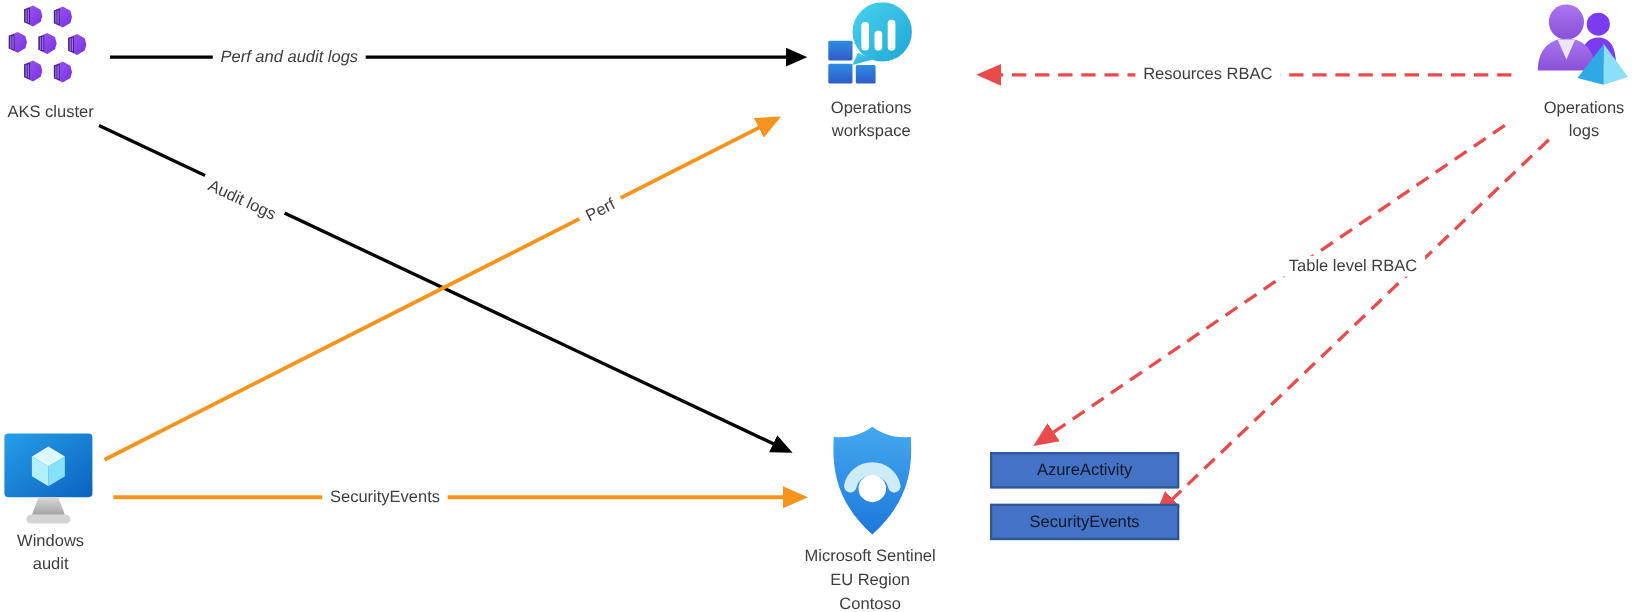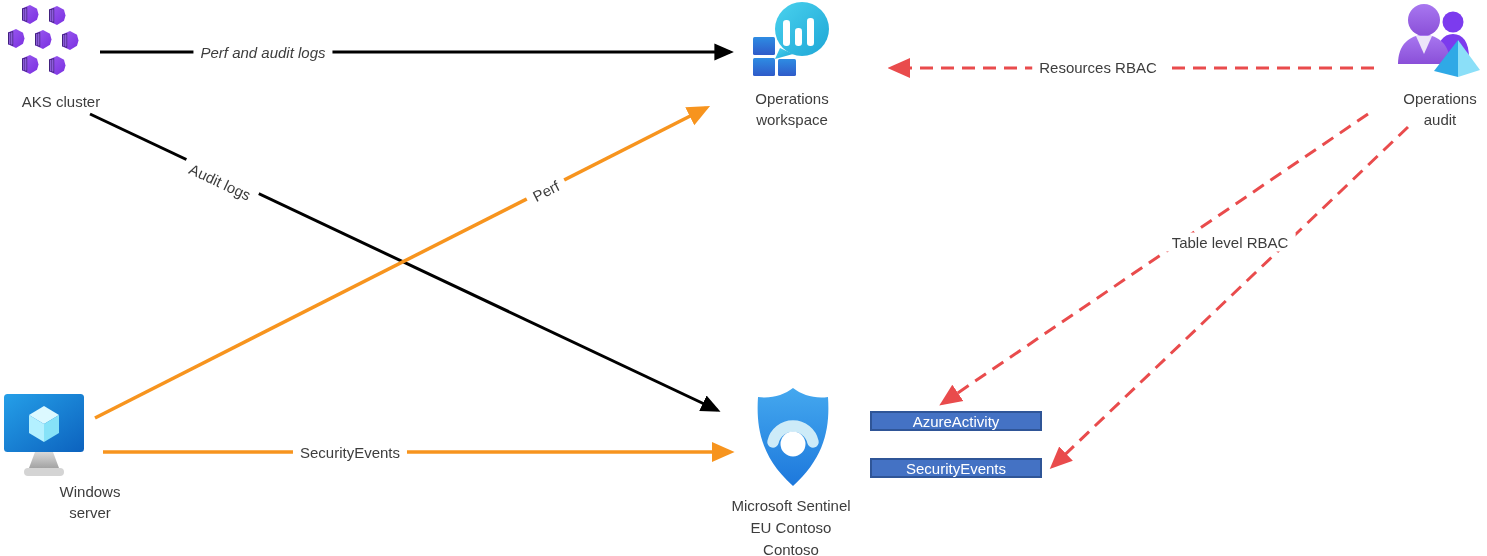--- a/index.html
+++ b/index.html
@@ -13,24 +13,24 @@
     position:absolute;text-align:center;font-size:15px;line-height:21px;color:#3d3d3d;
     white-space:nowrap;
   }
   .edge-label{
     position:absolute;transform:translate(-50%,-50%);background:#fff;
     font-size:15px;color:#3d3d3d;padding:1px 7px;white-space:nowrap;
   }
   .edge-label.rot25{transform:translate(-50%,-50%) rotate(25deg);}
   .edge-label.rotm27{transform:translate(-50%,-50%) rotate(-27deg);}
   .table-box{
-    position:absolute;width:172px;height:20px;box-sizing:border-box;
+    position:absolute;width:172px;height:33px;box-sizing:border-box;
     background:#4472c4;border:2px solid #2f5597;
     display:flex;align-items:center;justify-content:center;
-    color:#ffffff;font-size:15px;
+    color:#0f172a;font-size:15px;margin-left:30px;
   }
 </style>
 </head>
 <body>
 
 <div id="canvas">
 
   <svg class="overlay" width="1487" height="556" viewBox="0 0 1487 556">
     <defs>
       <marker id="mk-black" viewBox="0 0 10 10" refX="8" refY="5" markerWidth="6.5" markerHeight="6.5" orient="auto">
@@ -75,21 +75,21 @@
       </defs>
       <use href="#aksCube" x="17" y="3"></use>
       <use href="#aksCube" x="44" y="4"></use>
       <use href="#aksCube" x="3" y="27"></use>
       <use href="#aksCube" x="30" y="28"></use>
       <use href="#aksCube" x="57" y="29"></use>
       <use href="#aksCube" x="17" y="53"></use>
       <use href="#aksCube" x="44" y="54"></use>
     </svg>
   </div>
-  <div class="node-label" style="left:0px;top:91px;width:92px;padding-left:15px;">
+  <div class="node-label" style="left:0px;top:91px;width:92px;">
     <span>AKS cluster</span>
   </div>
 
   <div class="abs" style="left:750px;top:2px;">
     <svg width="84" height="78" viewBox="0 0 84 78">
       <defs>
         <linearGradient id="gTeal" x1="0" y1="0" x2="1" y2="1">
           <stop offset="0" stop-color="#4ad2ee"></stop>
             <stop offset="1" stop-color="#1ea6d6"></stop>
         </linearGradient>
@@ -128,21 +128,21 @@
       <circle cx="28" cy="20" r="16" fill="url(#gPerson)"></circle>
       <path d="M2,64 C2,45 13,35 28,35 C43,35 54,45 54,64 Z" fill="url(#gPerson)"></path>
       <polygon points="20,36 28,54 36,36" fill="#ece5f9"></polygon>
 
       <polygon points="62,40 38,71 62,77" fill="#2fa9e6"></polygon>
       <polygon points="62,40 62,77 84,70" fill="#8bdff8"></polygon>
     </svg>
   </div>
   <div class="node-label" style="left:1378px;top:88px;width:124px;">
     <span>Operations</span><br>
-    <span>audit</span>
+    <span>logs</span>
   </div>
 
   <div class="abs" style="left:2px;top:392px;">
     <svg width="88" height="86" viewBox="0 0 88 86">
       <defs>
         <linearGradient id="gMon" x1="0" y1="0" x2="1" y2="1">
           <stop offset="0" stop-color="#259fe8"></stop>
             <stop offset="1" stop-color="#0c62be"></stop>
         </linearGradient>
         <linearGradient id="gStand" x1="0" y1="0" x2="0" y2="1">
@@ -151,41 +151,41 @@
         </linearGradient>
       </defs>
       <rect x="2" y="2" width="80" height="58" rx="3.5" fill="url(#gMon)"></rect>
       <polygon points="42,14 57,23 42,32 27,23" fill="#dcf9ff"></polygon>
       <polygon points="27,23 42,32 42,50 27,41" fill="#b3f0ff"></polygon>
       <polygon points="57,23 42,32 42,50 57,41" fill="#86e2f8"></polygon>
       <polygon points="33,60 51,60 57,76 27,76" fill="url(#gStand)"></polygon>
       <rect x="22" y="76" width="40" height="8" rx="4" fill="#d4d4d4"></rect>
     </svg>
   </div>
-  <div class="node-label" style="left:0px;top:481px;width:92px;padding-left:44px;">
+  <div class="node-label" style="left:0px;top:481px;width:92px;">
     <span>Windows</span><br>
-    <span>server</span>
+    <span>audit</span>
   </div>
 
   <div class="abs" style="left:748px;top:384px;">
     <svg width="90" height="106" viewBox="0 0 90 106">
       <defs>
         <linearGradient id="gShield" x1="0" y1="0" x2="0" y2="1">
           <stop offset="0" stop-color="#44a8ef"></stop>
             <stop offset="1" stop-color="#1d78dc"></stop>
         </linearGradient>
       </defs>
       <path d="M45,4 C54,11 67,15 80,13 C82,44 77,73 45,102 C13,73 8,44 10,13 C23,15 36,11 45,4 Z" fill="url(#gShield)"></path>
       <path d="M25,58 A20.5,20.5 0 0 1 65,58" fill="none" stroke="#cdebf8" stroke-width="11.5" stroke-linecap="round"></path>
       <circle cx="45" cy="60" r="12.5" fill="#ffffff"></circle>
     </svg>
   </div>
   <div class="node-label" style="left:712px;top:495px;width:158px;line-height:22px;">
     <span>Microsoft Sentinel</span><br>
-    <span>EU Contoso</span><br>
+    <span>EU Region</span><br>
     <span>Contoso</span>
   </div>
 
   <div class="table-box" style="left:870px;top:411px;">
     <span>AzureActivity</span>
   </div>
   <div class="table-box" style="left:870px;top:458px;">
     <span>SecurityEvents</span>
   </div>
 

